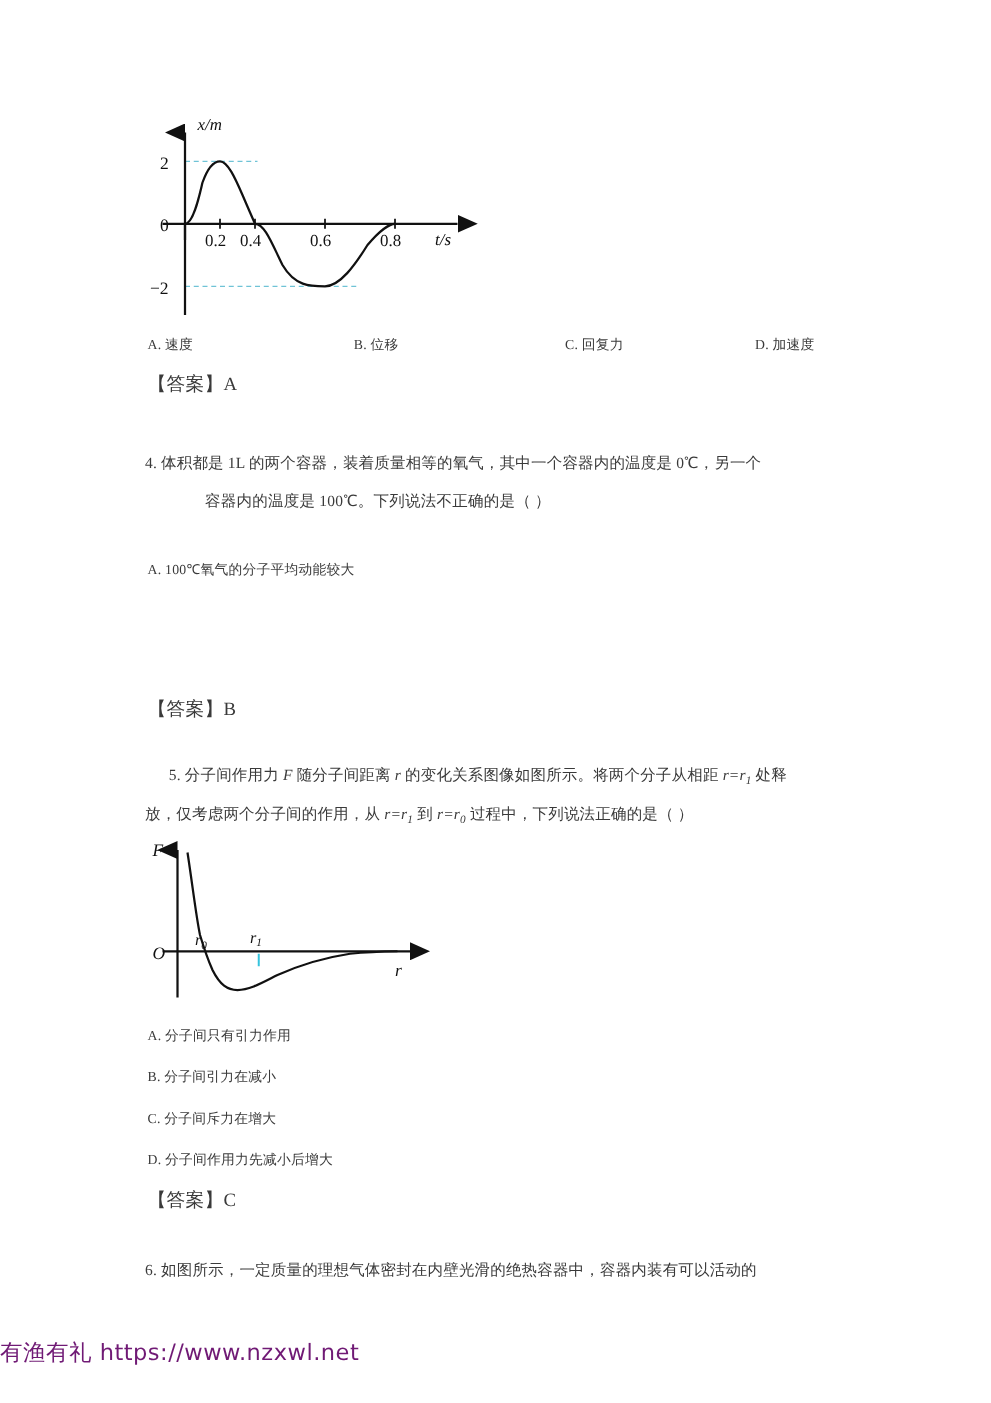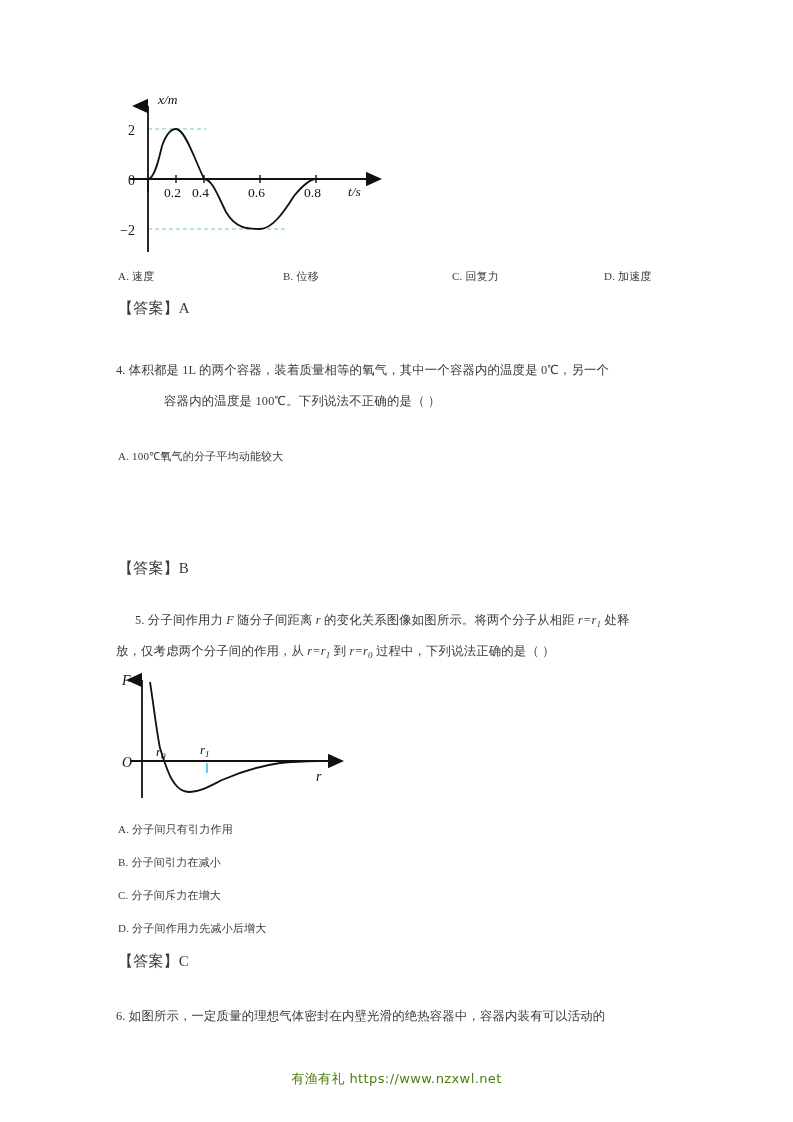--- a/index.html
+++ b/index.html
@@ -55,24 +55,24 @@
     text-decoration: underline;
   }
   .figure svg { display: block; }
 
   
   .footer {
     position: absolute;
     left: 0;
     right: 0;
     top: 1070px;
-    text-align: center;
+    text-align: left;
     font-family: "DejaVu Sans", sans-serif;
-    font-size: 13px;
-    color: #4d7c0f;
+    font-size: 18px;
+    color: #701a75;
     letter-spacing: 0.4px;
   }
 </style>
 </head>
 <body>
 
 <div class="page">
 
   <div class="figure" style="left:108px; top:84px; width:290px; height:172px;">
     <svg width="290" height="172" viewBox="0 0 290 172">

